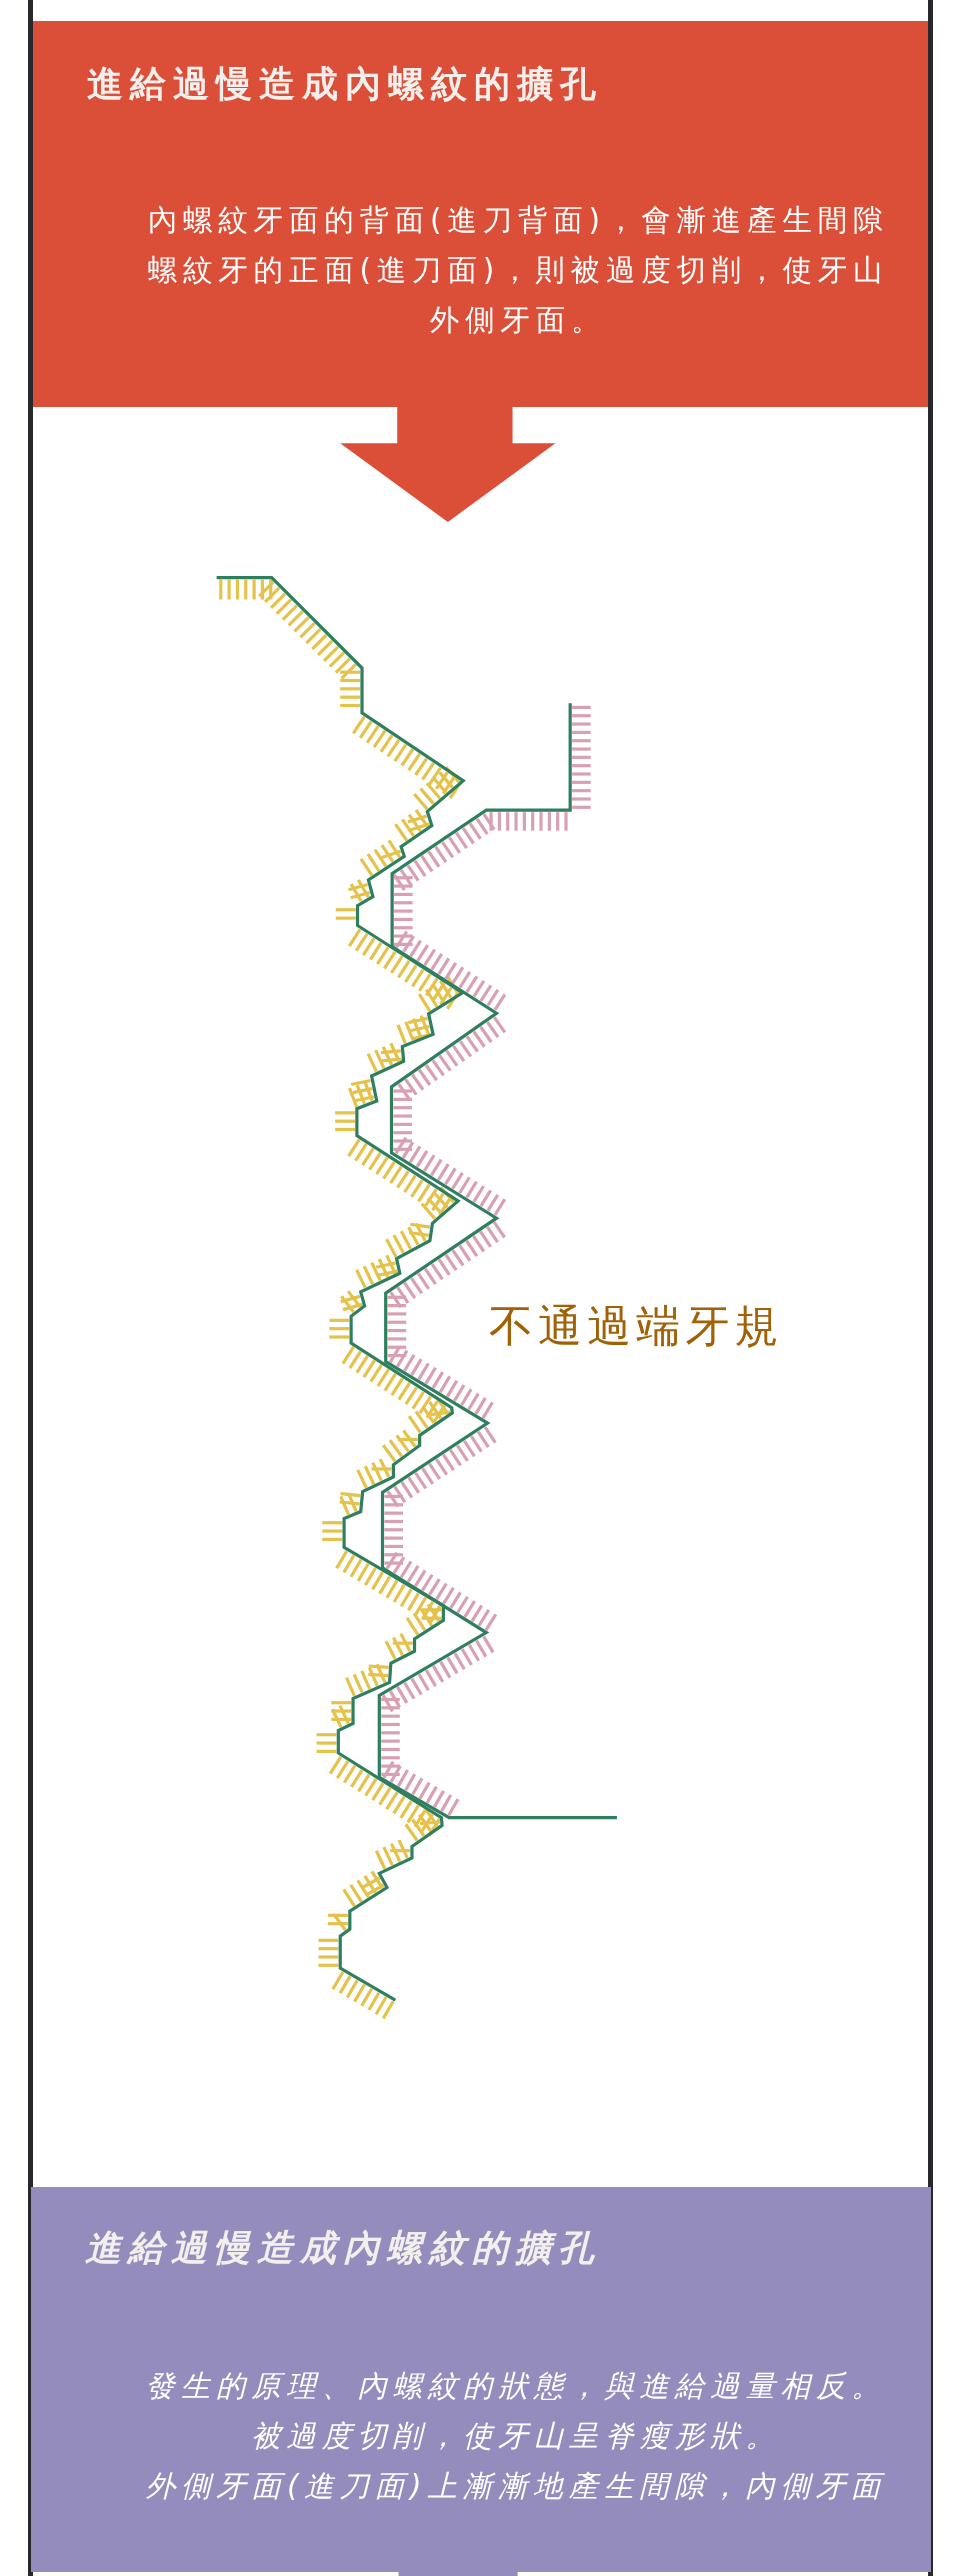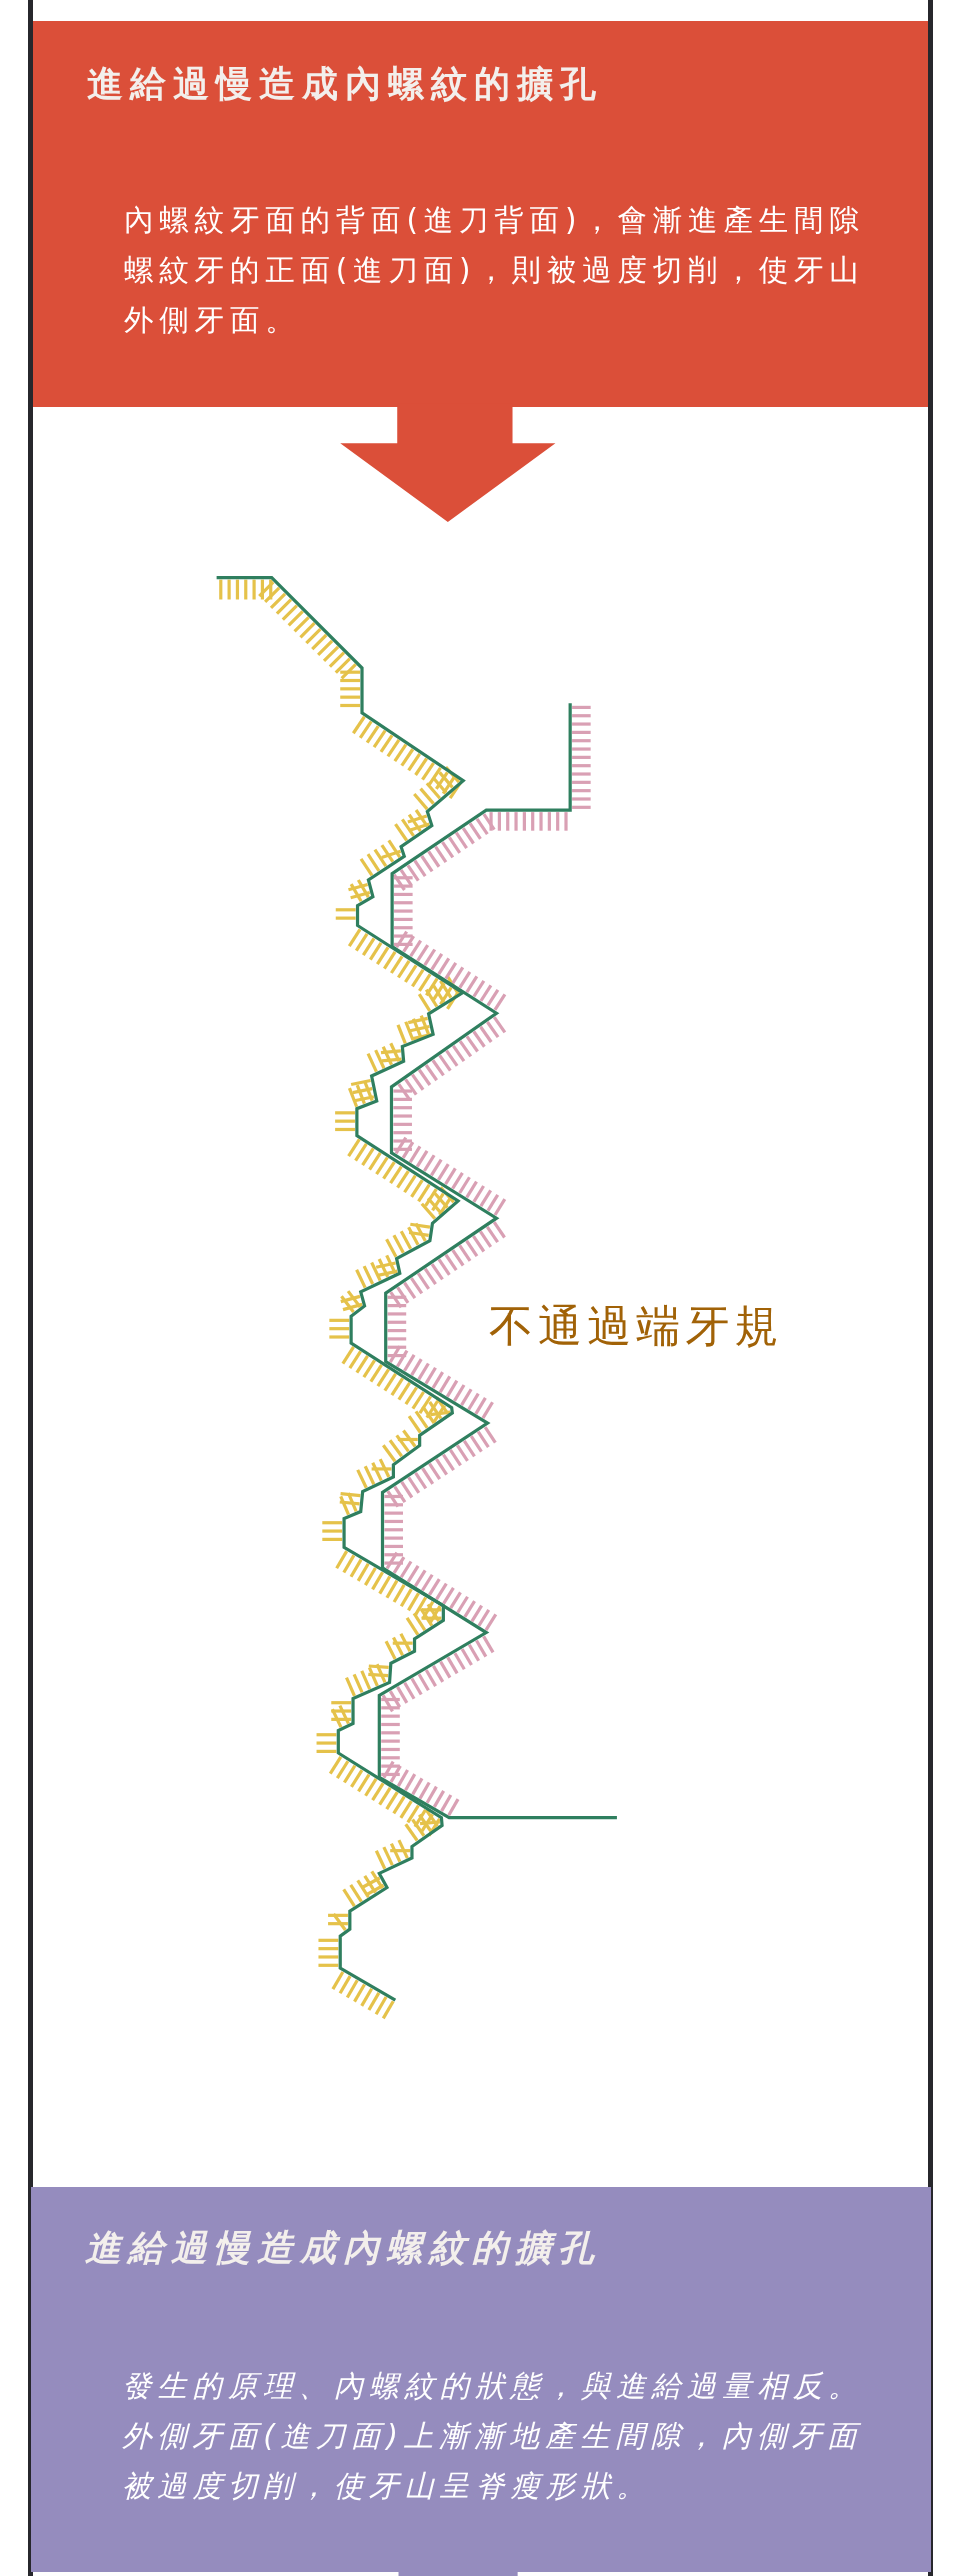--- a/index.html
+++ b/index.html
@@ -6,21 +6,21 @@
   body { width: 961px; height: 2576px; position: relative; overflow: hidden; font-family: "DejaVu Sans", "Liberation Sans", sans-serif; }
   .frame-left, .frame-right { position: absolute; top: 0; width: 5.1px; height: 2576px; background: #27272c; }
   .frame-left { left: 28px; }
   .frame-right { left: 928px; }
   .panel { position: absolute; box-sizing: border-box; }
   .panel-red { left: 33px; top: 21px; width: 895px; height: 386px; background: #db4f39; }
   .panel-purple { left: 31px; top: 2187px; width: 900px; height: 385px; background: #958cbe; font-style: italic; }
   .panel-title { position: absolute; left: 54px; color: #f3efec; font-weight: bold; font-size: 36px; letter-spacing: 7px; line-height: 41px; white-space: nowrap; }
   .panel-red .panel-title { top: 42px; }
   .panel-purple .panel-title { top: 40px; }
-  .panel-body { position: absolute; left: 91px; width: 788px; color: #ffffff; font-size: 29.5px; letter-spacing: 5.8px; line-height: 50px; }
+  .panel-body { position: absolute; left: 91px; width: 788px; color: #ffffff; font-size: 29.5px; letter-spacing: 5.8px; line-height: 50px; text-align: center; }
   .panel-red .panel-body { top: 174px; }
   .panel-purple .panel-body { top: 174px; }
   .panel-body p { margin: 0; white-space: nowrap; }
   svg.overlay { position: absolute; left: 0; top: 0; }
   .gauge-label { position: absolute; left: 489px; top: 1300px; font-size: 44px; color: #a16207; letter-spacing: 5.1px; white-space: nowrap; line-height: 51px; }
 </style>
 </head>
 <body>
 
 <div class="frame-left"></div>
@@ -526,17 +526,17 @@
   <polyline id="path-inner" fill="none" stroke="#2f7f5f" stroke-width="5" stroke-linejoin="miter" points="890,1098 890,1265 759,1265 612,1364 612,1478 775,1582 611,1697 611,1800 775,1902 602,2019 602,2126 761,2222 597,2330 597,2448 759,2549 592,2647 592,2775 701,2838 963,2838"></polyline>
   <polyline id="path-outer" fill="none" stroke="#2f7f5f" stroke-width="5" stroke-linejoin="miter" points="338,902 424,902 565,1043 565,1113 723,1219 667,1267 674,1289 626,1322 631,1337 575,1374 582,1400 558,1414 558,1445 722,1550 669,1583 676,1615 628,1634 630,1657 580,1680 588,1719 557,1731 557,1773 715,1875 675,1910 671,1937 619,1965 624,1988 563,2017 569,2039 548,2055 548,2097 705,2198 706,2206 655,2241 655,2257 614,2287 614,2306 566,2329 563,2360 537,2371 537,2416 692,2507 692,2530 647,2559 647,2578 610,2597 608,2627 551,2652 551,2691 528,2702 528,2737 689,2838 690,2850 643,2883 643,2901 592,2925 604,2947 546,2984 546,3012 531,3023 531,3073 617,3123"></polyline>
 </svg>
 
 <div class="gauge-label">不通過端牙規</div>
 
 <section class="panel panel-purple">
   <div class="panel-title">進給過慢造成內螺紋的擴孔</div>
   <div class="panel-body">
     <p>發生的原理、內螺紋的狀態，與進給過量相反。</p>
+    <p>被過度切削，使牙山呈脊瘦形狀。</p>
     <p>外側牙面(進刀面)上漸漸地產生間隙，內側牙面</p>
-    <p>被過度切削，使牙山呈脊瘦形狀。</p>
   </div>
 </section>
 
 
 </body></html>

